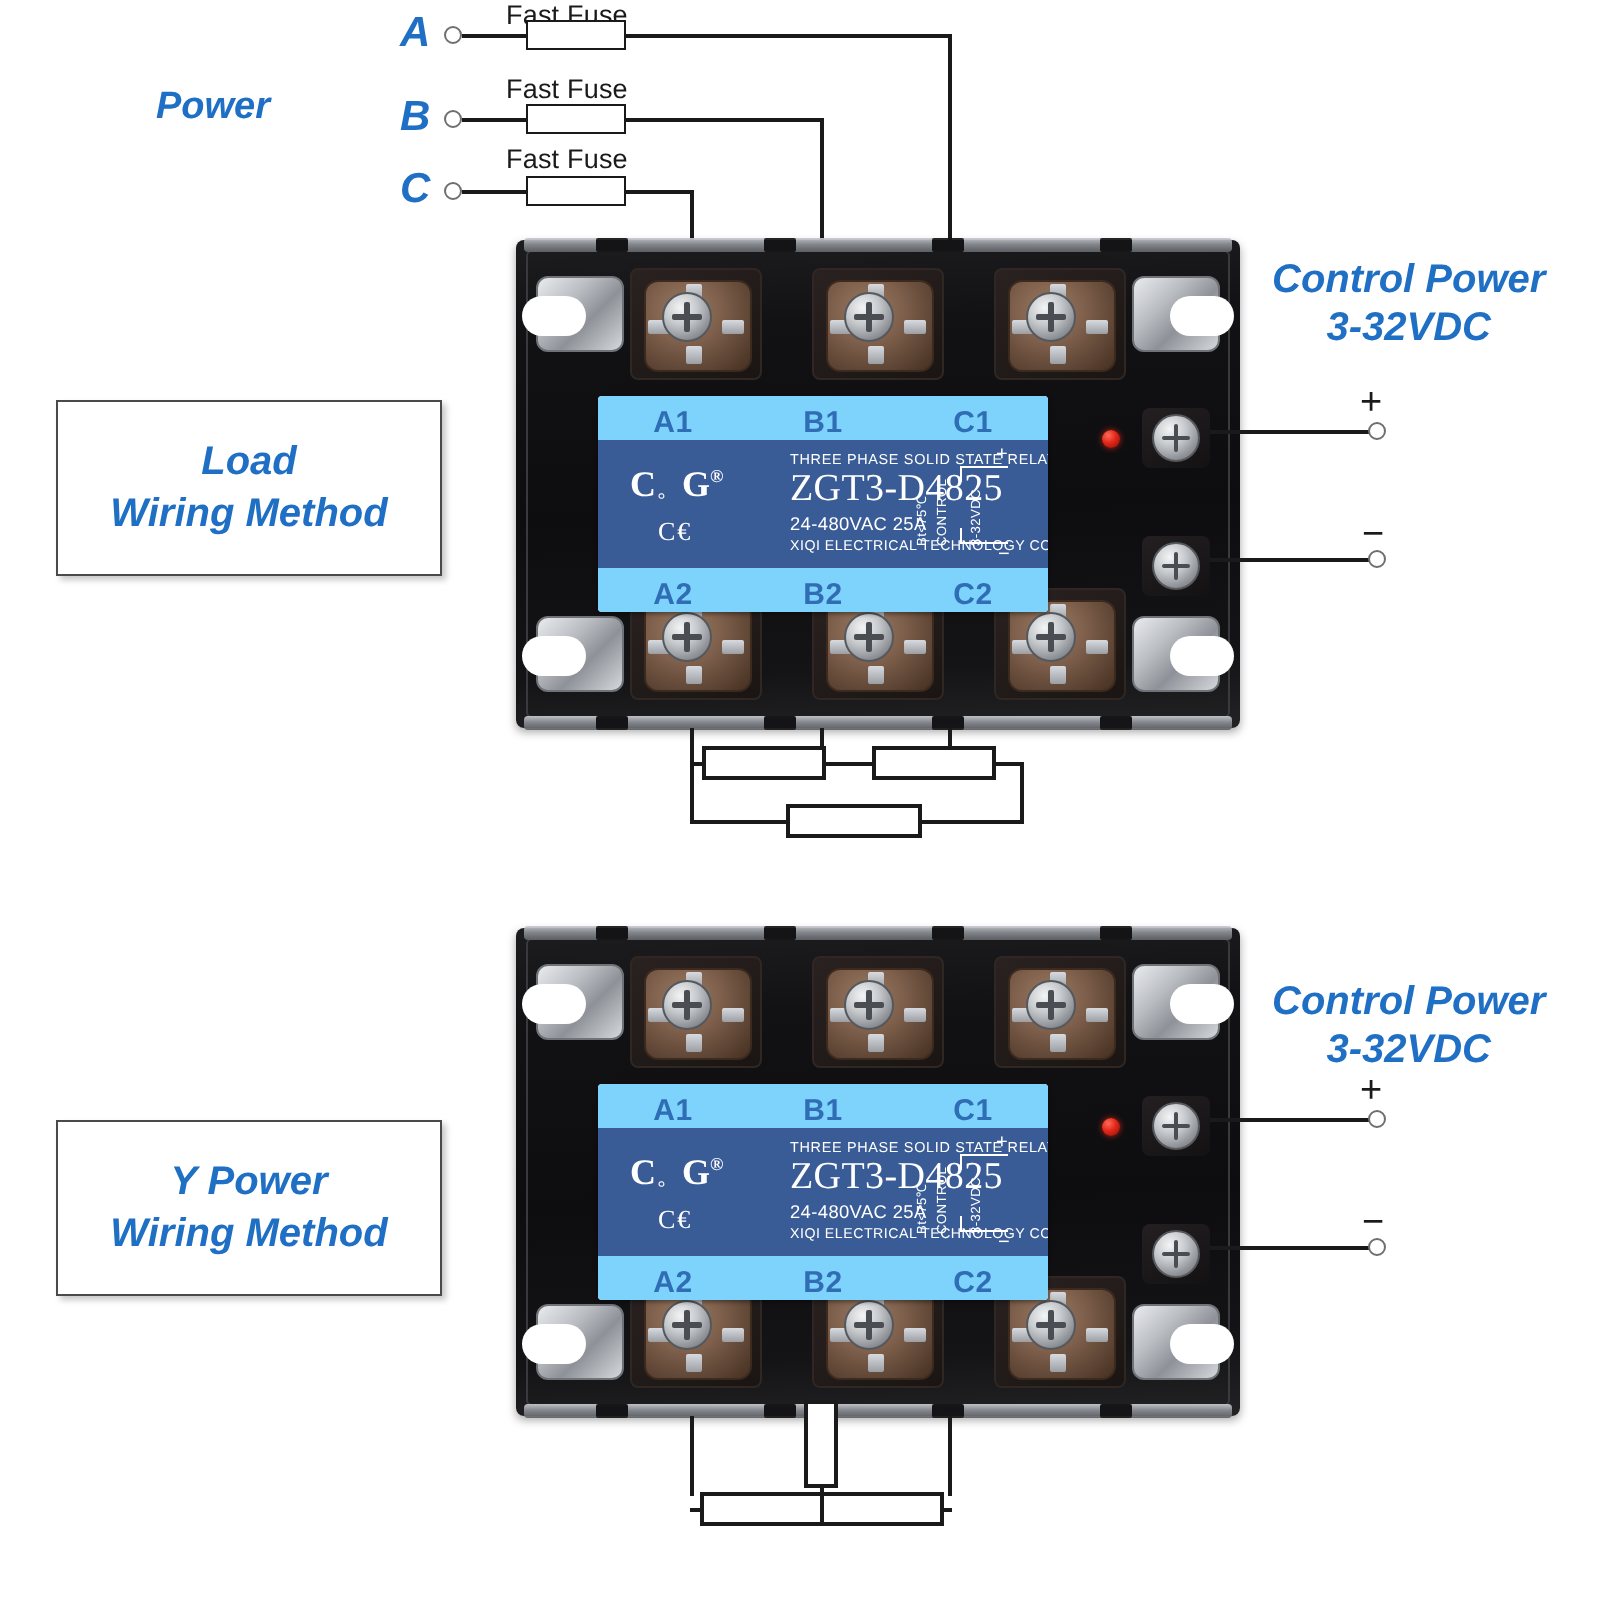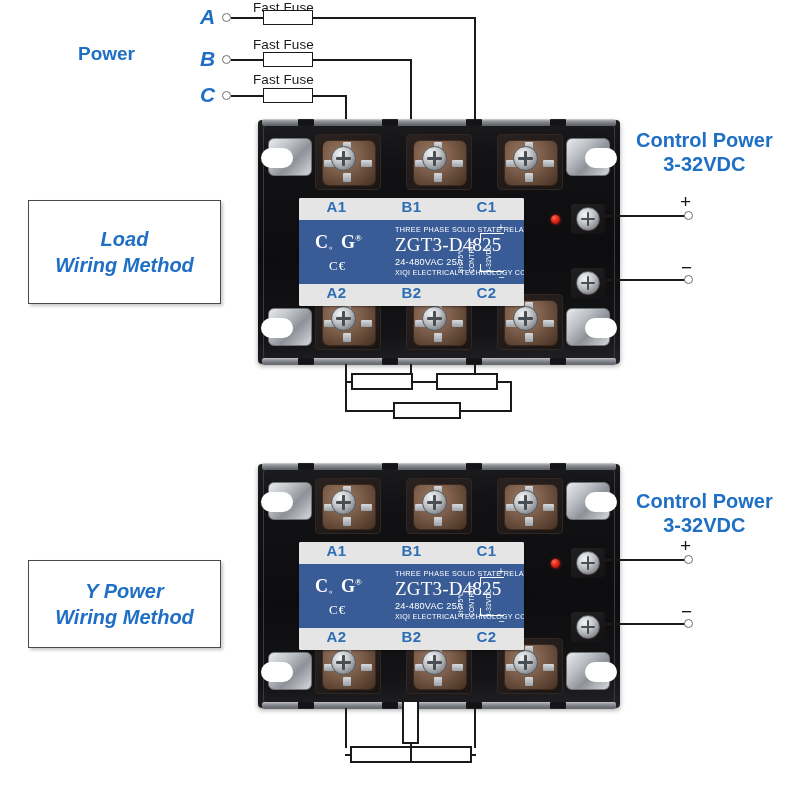--- a/index.html
+++ b/index.html
@@ -35,21 +35,21 @@
   
   .lbl-fuse{
     position:absolute;font-size:13.5px;color:#1a1a1a;
     font-family:"Liberation Sans", sans-serif;white-space:nowrap;letter-spacing:.1px;
   }
   .phase-letter{
     position:absolute;font-size:21px;font-weight:bold;font-style:italic;
     color:#1f6fc4;white-space:nowrap;
   }
   .blue-italic{
-    position:absolute;color:#1f6fc4;font-weight:bold;
+    position:absolute;color:#1f6fc4;font-weight:bold;font-style:italic;
     white-space:nowrap;
   }
   .power-label{font-size:19px;}
   .ctrl-label{font-size:20px;line-height:1.22;text-align:center;}
 
   .pm-sign{
     position:absolute;font-size:19px;color:#1a1a1a;font-family:"Liberation Sans",sans-serif;
     line-height:1;
   }
 
@@ -144,21 +144,21 @@
     background:radial-gradient(circle at 35% 30%, #ff6a5a 0%, #e02718 45%, #8d0f06 100%);
     box-shadow:0 0 3px rgba(230,40,25,.8);
   }
 
   
   .label-card{
     position:absolute;background:#ffffff;border-radius:2px;overflow:hidden;
     box-shadow:0 1px 2px rgba(0,0,0,.4);
   }
   .label-row{
-    height:22px;display:flex;align-items:flex-start;background:#e5e5e5;
+    height:22px;display:flex;align-items:flex-end;background:#7dd3fc;
   }
   .label-row .cell{
     flex:1;text-align:center;color:#2f6db5;font-size:15px;font-weight:bold;
     font-family:"Liberation Sans", sans-serif;letter-spacing:.3px;
   }
   .label-blue{
     background:#3a5c96;position:relative;height:64px;
   }
   .logo-cog{
     position:absolute;left:16px;top:12px;color:#ffffff;font-weight:bold;font-size:18px;
@@ -223,21 +223,21 @@
   <div class="wire-v" style="left:410px;top:59px;height:68px;"></div>
 
   <div class="phase-letter" style="left:200px;top:83px;">C</div>
   <div class="term-dot" style="left:222px;top:91px;"></div>
   <div class="lbl-fuse" style="left:253px;top:72px;">Fast Fuse</div>
   <div class="wire-h" style="left:231px;top:95px;width:32px;"></div>
   <div class="fuse-box" style="left:263px;top:88px;width:50px;height:15px;"></div>
   <div class="wire-h" style="left:313px;top:95px;width:34px;"></div>
   <div class="wire-v" style="left:345px;top:95px;height:32px;"></div>
 
-  <div class="method-box" style="left:28px;top:200px;width:193px;height:104px;">
+  <div class="method-box" style="left:28px;top:200px;width:193px;height:88px;">
     <div class="method-text">
       <span>Load</span><br>
       <span>Wiring Method</span>
     </div>
   </div>
 
   <div class="method-box" style="left:28px;top:560px;width:193px;height:88px;">
     <div class="method-text">
       <span>Y Power</span><br>
       <span>Wiring Method</span>

